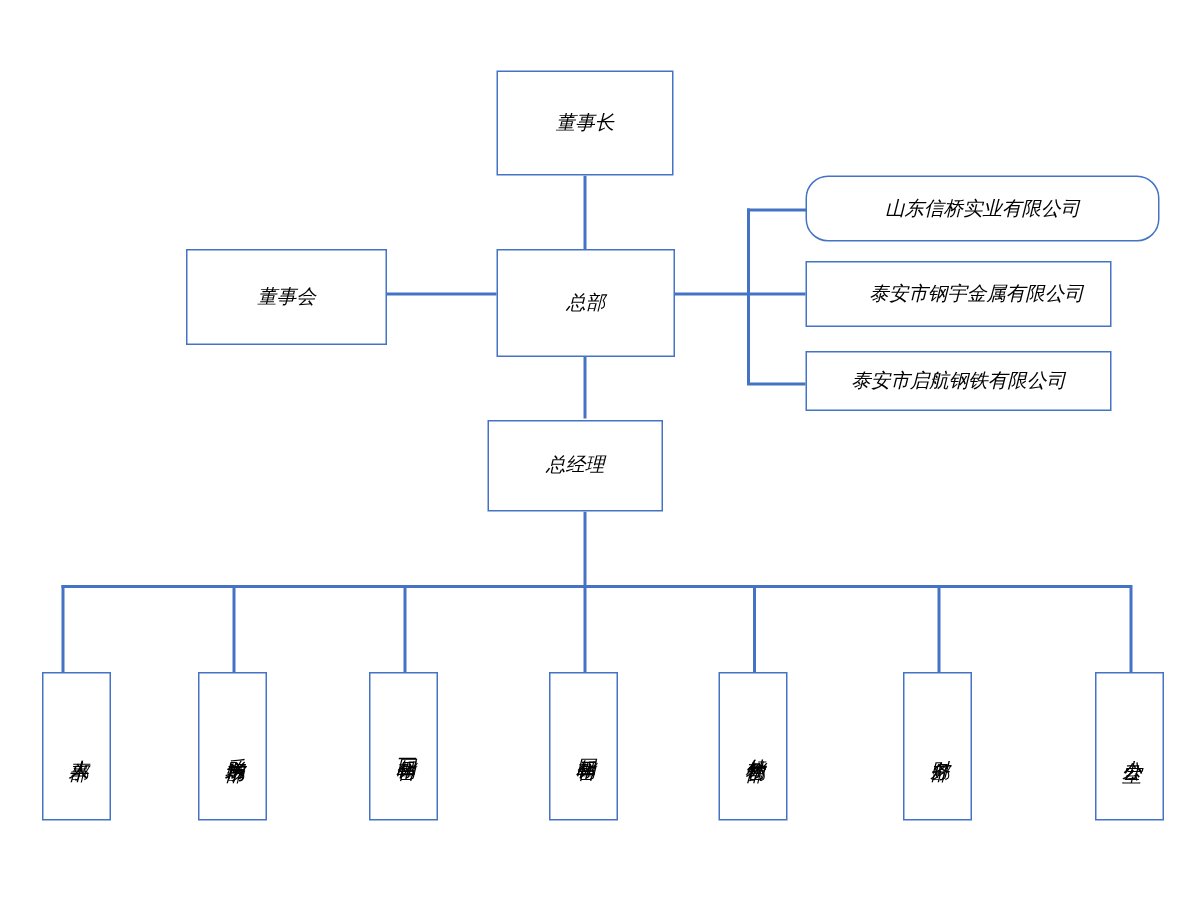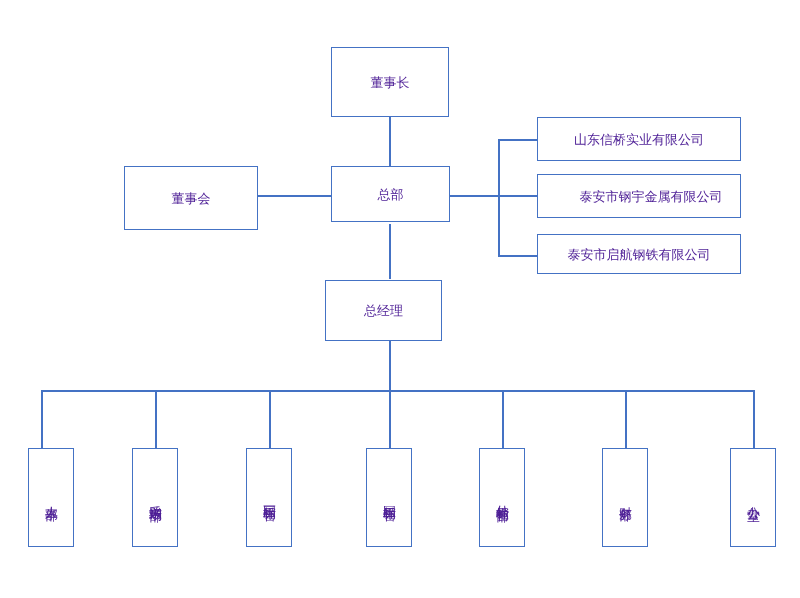--- a/index.html
+++ b/index.html
@@ -15,28 +15,29 @@
     width: 800px;
     height: 598px;
     background: #ffffff;
     overflow: hidden;
   }
   .node {
     position: absolute;
     box-sizing: border-box;
     border: 1px solid #4472c4;
     background: #ffffff;
-    color: #4c1d95;
+    color: #000000;
     font-size: 13px;
     line-height: 17px;
     display: flex;
     align-items: center;
     justify-content: center;
     text-align: center;
     z-index: 3;
+    font-style: italic;
   }
   .node.vertical {
     writing-mode: vertical-rl;
     text-orientation: upright;
     letter-spacing: 1px;
     line-height: 20px;
   }
   .conn {
     position: absolute;
     background: #4472c4;
@@ -73,29 +74,29 @@
   <div class="conn v" style="left:753px; top:390px; height:58px;"></div>
 
   <div class="node" style="left:331px; top:47px; width:118px; height:70px;">
     <span>董事长</span>
   </div>
 
   <div class="node" style="left:124px; top:166px; width:134px; height:64px;">
     <span>董事会</span>
   </div>
 
-  <div class="node" style="left:331px; top:166px; width:119px; height:56px;">
+  <div class="node" style="left:331px; top:166px; width:119px; height:72px;">
     <span>总部</span>
   </div>
 
   <div class="node" style="left:325px; top:280px; width:117px; height:61px;">
     <span>总经理</span>
   </div>
 
-  <div class="node" style="left:537px; top:117px; width:204px; height:44px;">
+  <div class="node" style="left:537px; top:117px; width:236px; height:44px;border-radius:15px;">
     <span>山东信桥实业有限公司</span>
   </div>
 
   <div class="node" style="left:537px; top:174px; width:204px; height:44px;padding-left:24px;">
     <span>泰安市钢宇金属有限公司</span>
   </div>
 
   <div class="node" style="left:537px; top:234px; width:204px; height:40px;">
     <span>泰安市启航钢铁有限公司</span>
   </div>

